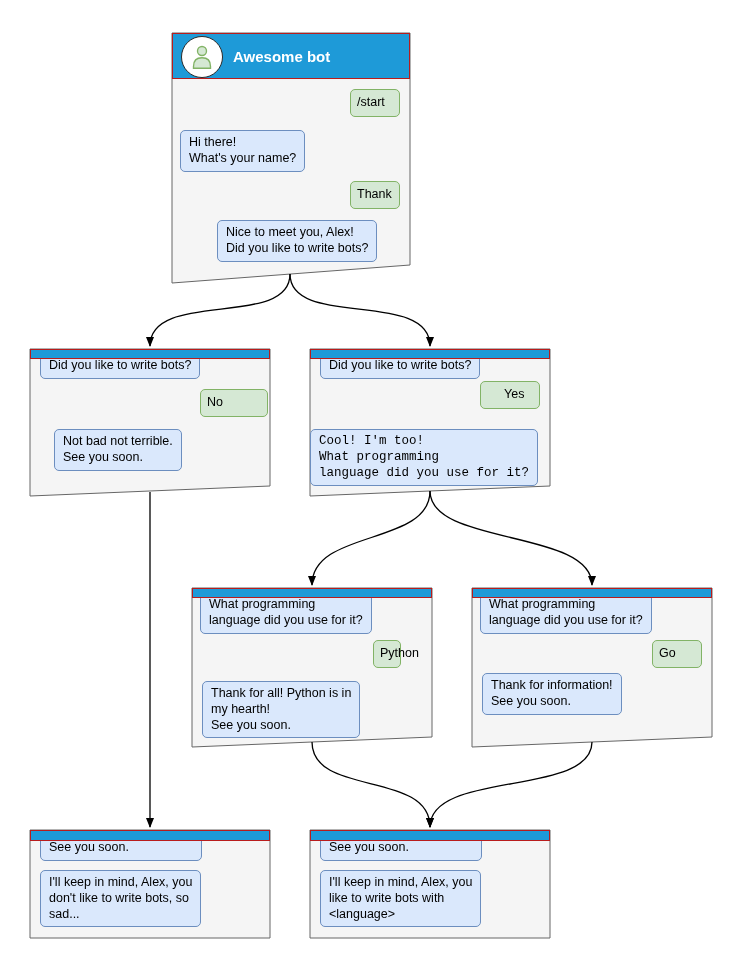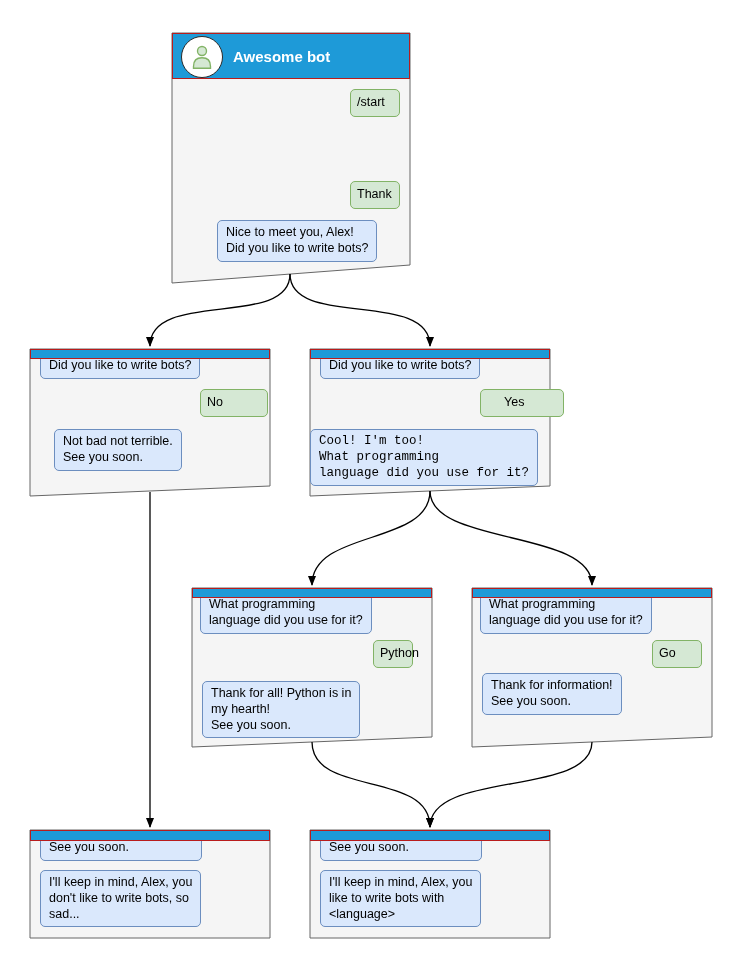--- a/index.html
+++ b/index.html
@@ -57,47 +57,49 @@
     <div class="win-header main">
       <div class="avatar">
         <svg width="30" height="30" viewBox="0 0 24 24">
           <circle cx="12" cy="7.2" r="3.6" fill="#d5e8d4" stroke="#82b366" stroke-width="1.1"></circle>
           <path d="M5.2,21 L5.2,19.5 C5.2,14.6 8,12.6 12,12.6 C16,12.6 18.8,14.6 18.8,19.5 L18.8,21 Z" fill="#d5e8d4" stroke="#82b366" stroke-width="1.1"></path>
         </svg>
       </div>
       <span class="win-title">Awesome bot</span>
     </div>
     <div class="bubble user" style="left:178px;top:56px;width:50px;">/start</div>
+    <div class="bubble bot" style="left:8px;top:97px;">Hi there!
+What's your name?</div>
     <div class="bubble user" style="left:178px;top:148px;width:50px;">Thank</div>
     <div class="bubble bot" style="left:9px;top:187px;margin-left:36px;">Nice to meet you, Alex!
 Did you like to write bots?</div>
   </div>
 
   <div class="win" style="left:30px;top:349px;width:240px;height:147px;">
     <div class="win-header thin"></div>
     <div class="bubble bot" style="left:10px;top:4px;">Did you like to write bots?</div>
     <div class="bubble user" style="left:170px;top:40px;width:68px;">No</div>
     <div class="bubble bot" style="left:24px;top:80px;">Not bad not terrible.
 See you soon.</div>
   </div>
 
   <div class="win" style="left:310px;top:349px;width:240px;height:147px;">
     <div class="win-header thin"></div>
     <div class="bubble bot" style="left:10px;top:4px;">Did you like to write bots?</div>
-    <div class="bubble user" style="left:170px;top:40px;width:84px;padding-left:23px;">Yes</div>
+    <div class="bubble user" style="left:170px;top:32px;width:60px;padding-left:23px;">Yes</div>
     <div class="bubble bot" style="left:0;top:80px;font-family:Liberation Mono, monospace;">Cool! I'm too!
 What programming
 language did you use for it?</div>
   </div>
 
   <div class="win" style="left:192px;top:588px;width:240px;height:159px;">
     <div class="win-header thin"></div>
     <div class="bubble bot" style="left:8px;top:4px;">What programming
 language did you use for it?</div>
-    <div class="bubble user" style="left:181px;top:52px;width:40px;">Python</div>
+    <div class="bubble user" style="left:181px;top:52px;width:28px;">Python</div>
     <div class="bubble bot" style="left:10px;top:93px;">Thank for all! Python is in
 my hearth!
 See you soon.</div>
   </div>
 
   <div class="win" style="left:472px;top:588px;width:240px;height:159px;">
     <div class="win-header thin"></div>
     <div class="bubble bot" style="left:8px;top:4px;">What programming
 language did you use for it?</div>
     <div class="bubble user" style="left:180px;top:52px;width:50px;">Go</div>

